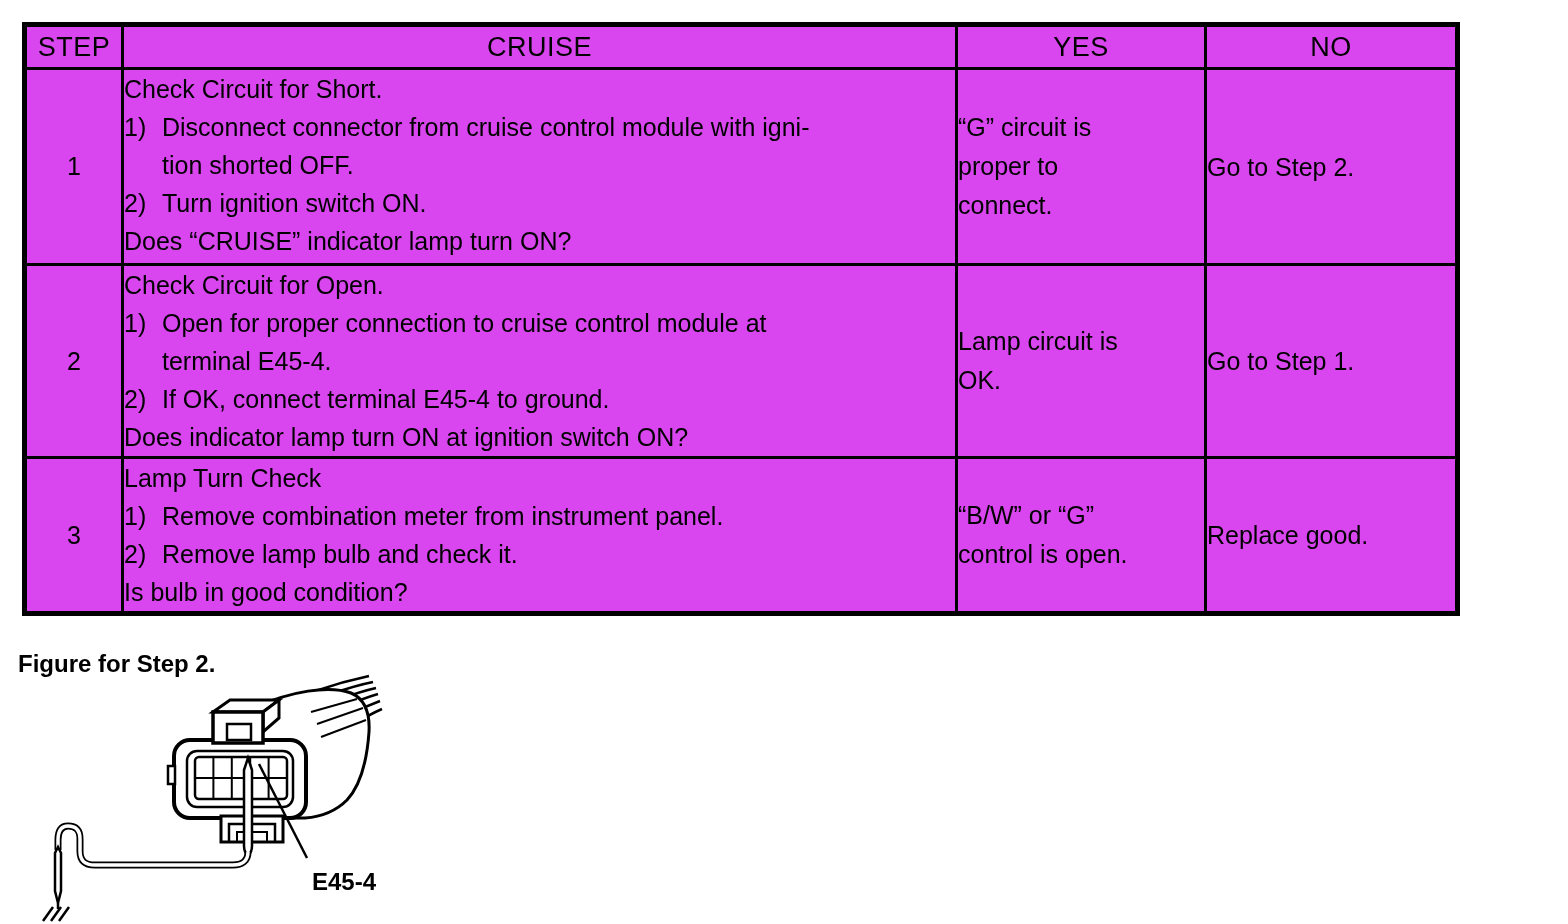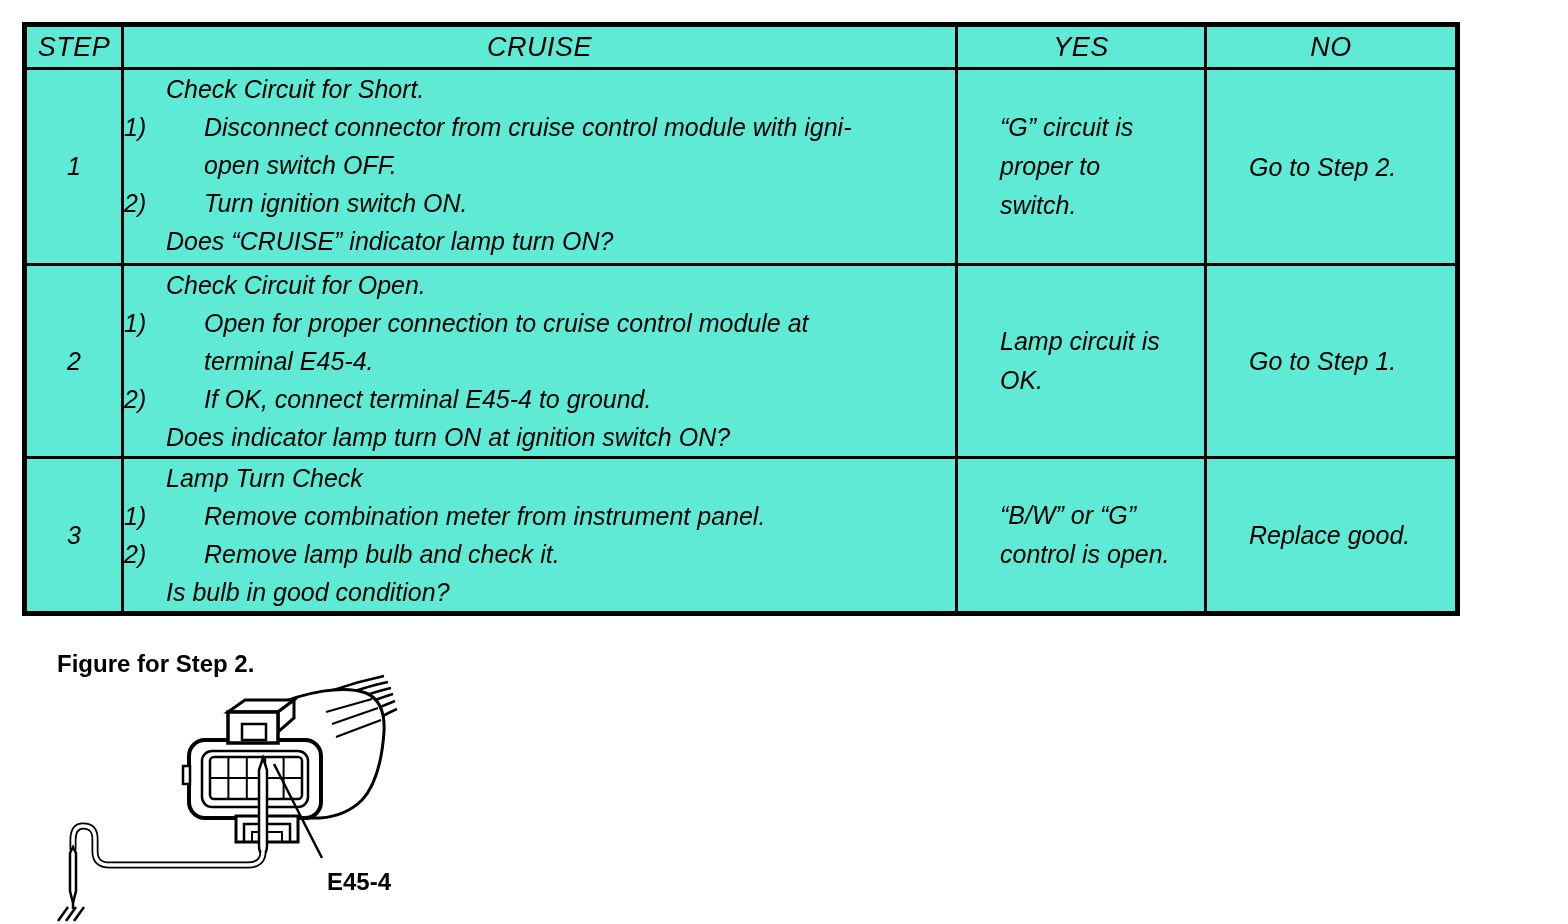--- a/index.html
+++ b/index.html
@@ -17,23 +17,22 @@
   }
 
   
   table.tshoot {
     position: absolute;
     left: 22px;
     top: 22px;
     width: 1433px;
     border-collapse: collapse;
     table-layout: fixed;
-    background: #5eead4;
+    background: #d946ef;
     border: 5px solid #000;
-    font-style: italic;
   }
   table.tshoot th,
   table.tshoot td {
     border: 3px solid #000;
     font-size: 25px;
     font-weight: 400;
     padding: 0;
     overflow: hidden;
   }
   table.tshoot th {
@@ -58,43 +57,42 @@
     vertical-align: middle;
     padding-left: 20px;
     line-height: 39px;
     margin-left: 26px;
   }
   td.cell-no {
     vertical-align: middle;
     padding-left: 24px;
     line-height: 38px;
   }
-  .line { white-space: nowrap; padding-left: 42px; }
+  .line { white-space: nowrap; }
   .act-item { display: flex; }
   .act-item .num {
     flex: 0 0 38px;
     width: 38px;
   }
   tr.row-1 { height: 196px; }
   tr.row-2 { height: 193px; }
   tr.row-3 { height: 154px; }
 
   
   .figure-caption {
     position: absolute;
     left: 18px;
     top: 650px;
     font-size: 24px;
     font-weight: 700;
     white-space: nowrap;
-    margin-left: 39px;
   }
   .figure-wrap {
     position: absolute;
-    left: 16px;
+    left: 1px;
     top: 660px;
     width: 470px;
     height: 264px;
   }
   .figure-wrap svg { display: block; }
   .e45-label {
     font-family: "Liberation Sans", sans-serif;
     font-size: 24px;
     font-weight: 700;
   }
@@ -118,35 +116,35 @@
   </tr>
 
   <tr class="row-1">
     <td class="cell-step">1</td>
     <td class="cell-action">
       <div class="line">Check Circuit for Short.</div>
       <div class="act-item">
         <span class="num">1)</span>
         <div>
           <div class="line">Disconnect connector from cruise control module with igni-</div>
-          <div class="line">open switch OFF.</div>
+          <div class="line">tion shorted OFF.</div>
         </div>
       </div>
       <div class="act-item">
         <span class="num">2)</span>
         <div>
           <div class="line">Turn ignition switch ON.</div>
         </div>
       </div>
       <div class="line">Does “CRUISE” indicator lamp turn ON?</div>
     </td>
     <td class="cell-yes">
       <div class="line">“G” circuit is</div>
       <div class="line">proper to</div>
-      <div class="line">switch.</div>
+      <div class="line">connect.</div>
     </td>
     <td class="cell-no">
       <div class="line">Go to Step 2.</div>
     </td>
   </tr>
 
   <tr class="row-2">
     <td class="cell-step">2</td>
     <td class="cell-action">
       <div class="line">Check Circuit for Open.</div>

